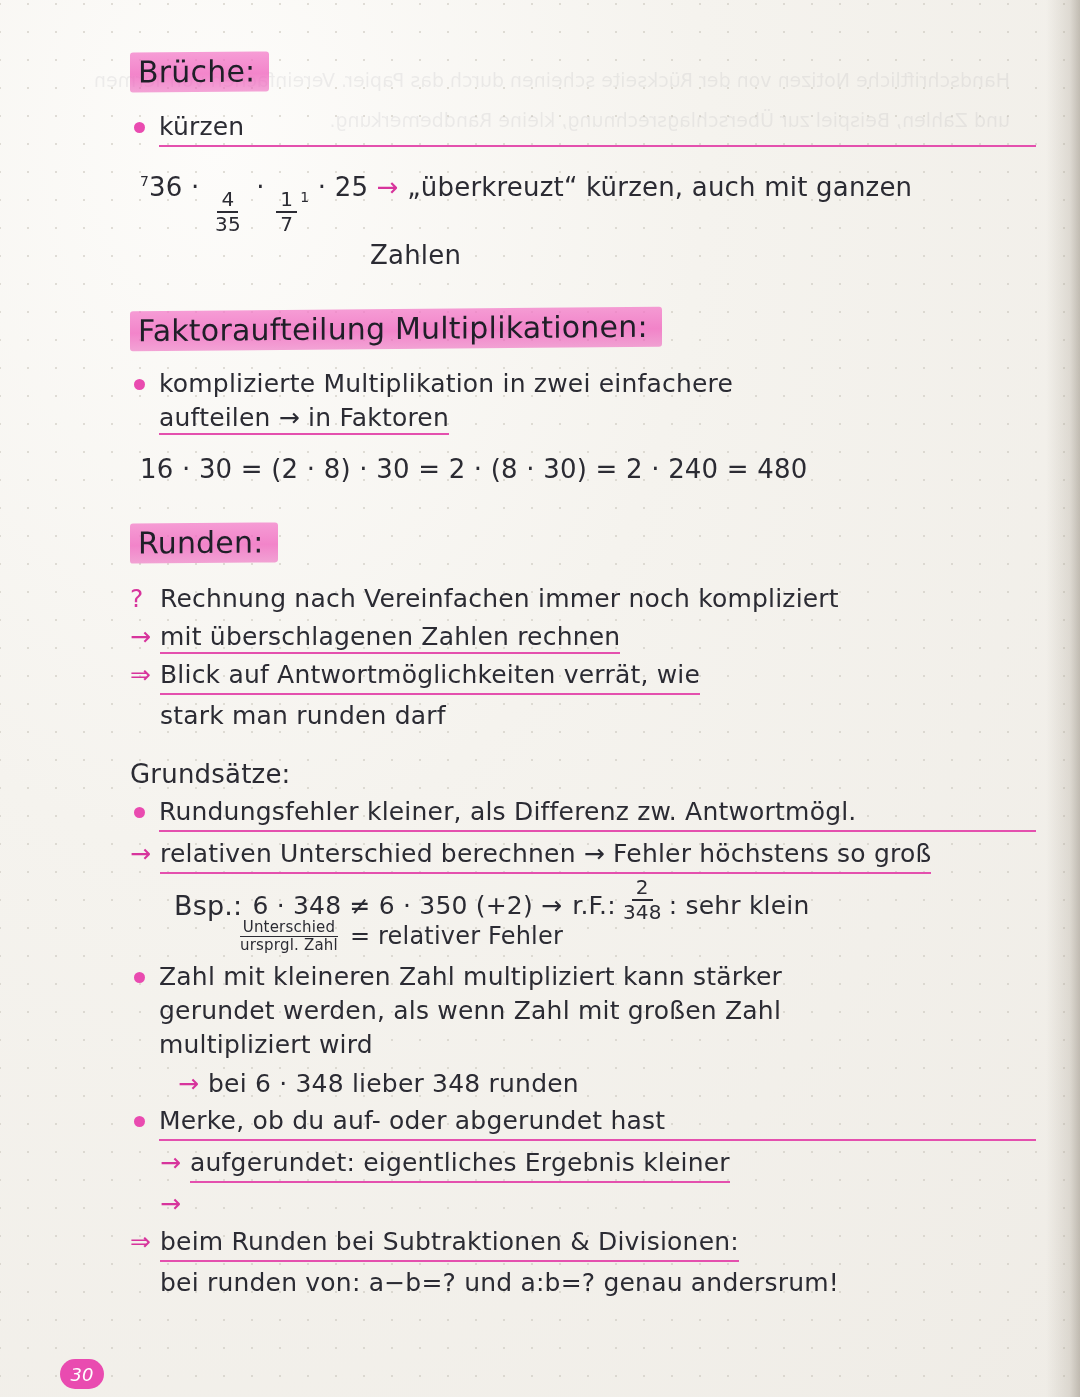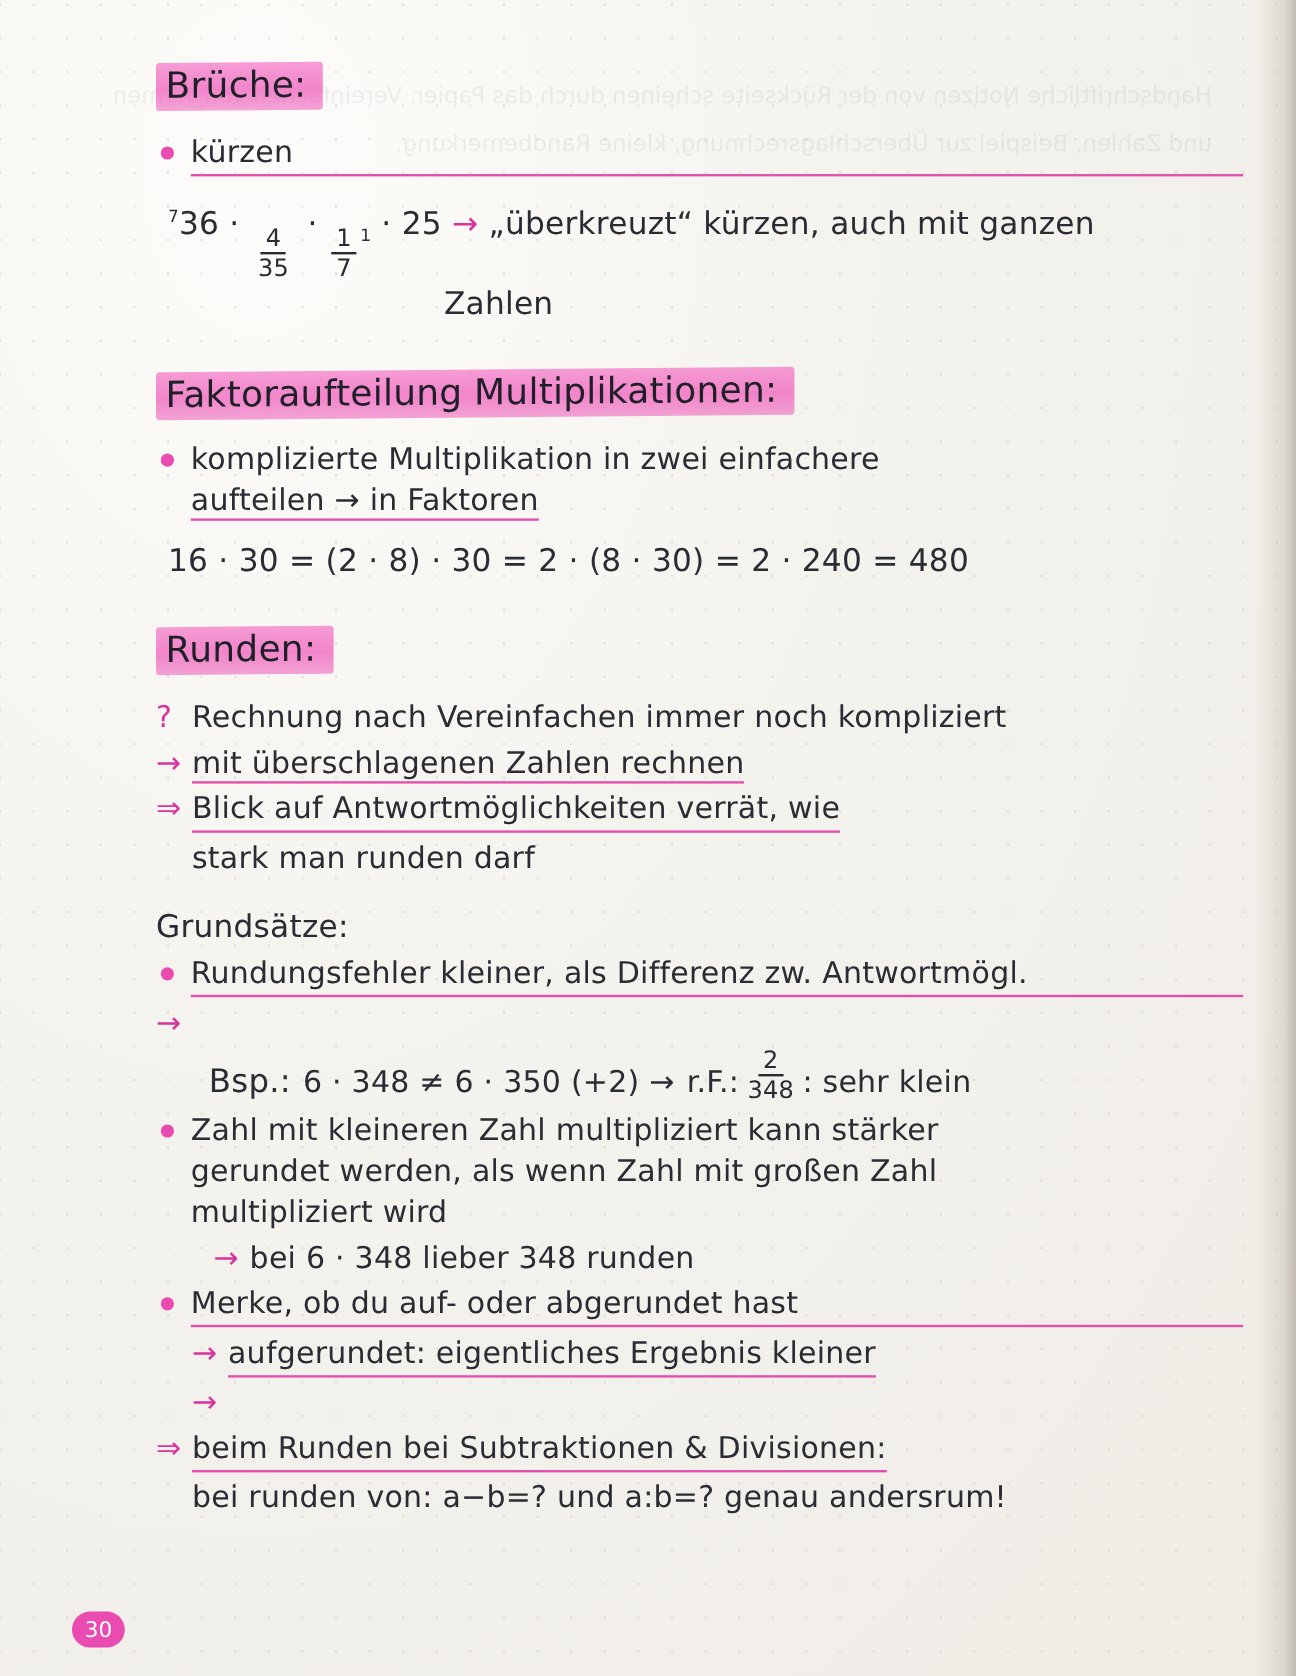--- a/index.html
+++ b/index.html
@@ -150,29 +150,30 @@
     font-size: 15px;
     line-height: 17px;
     text-align: center;
     display: inline-block;
     vertical-align: middle;
   }
   .small-note .top { border-bottom: 1.8px solid #2b2b33; display: block; padding: 0 2px; }
   .page-num {
     position: absolute;
     left: 60px;
-    bottom: 24px;
+    bottom: 8px;
     width: 44px; height: 30px;
     border-radius: 16px;
     background: #e94bb0;
     color: #fff;
     font-size: 18px;
     display: flex;
     align-items: center;
     justify-content: center;
+    font-style: italic;
   }
   .line-block { font-size: 25px; line-height: 35px; }
 </style>
 </head>
 <body>
 
 <div id="page">
   <div id="dots"></div>
   <div id="ghost">Handschriftliche Notizen von der Rückseite scheinen durch das Papier. Vereinfachen von Termen und Zahlen, Beispiel zur Überschlagsrechnung, kleine Randbemerkung.</div>
 
@@ -251,33 +252,41 @@
 
     <div>
 
       <div class="b-item">
         <span class="dot"></span>
         <span class="b-text u">Rundungsfehler kleiner, als Differenz zw. Antwortmögl.</span>
       </div>
 
       <div class="q-line">
         <span class="q-mark pink">→</span>
+        <span class="u">relativen Unterschied berechnen → Fehler höchstens so groß</span>
       </div>
 
       <div class="line-block" style="margin-left:44px; display:flex; align-items:flex-end; flex-wrap:wrap;">
         <span style="font-size:27px">Bsp.:</span>
         <span style="margin-left:10px">6 · 348 ≠ 6 · 350 (+2) →</span>
         <span style="margin-left:10px">r.F.:</span>
         <span class="frac">
           <span class="num">2</span>
           <span class="den">348</span>
         </span>
         <span>: sehr klein</span>
       </div>
 
+      <div style="margin-left:110px; margin-top:-4px; display:flex; align-items:center;">
+        <span class="small-note">
+          <span class="top">Unterschied</span>
+          <span>ursprgl. Zahl</span>
+        </span>
+        <span style="font-size:24px; margin-left:12px">= relativer Fehler</span>
+      </div>
 
       <div class="b-item" style="margin-top:6px">
         <span class="dot"></span>
         <span class="b-text">
           <span>Zahl mit kleineren Zahl multipliziert kann stärker</span><br>
           <span>gerundet werden, als wenn Zahl mit großen Zahl</span><br>
           <span>multipliziert wird</span>
         </span>
       </div>
 

